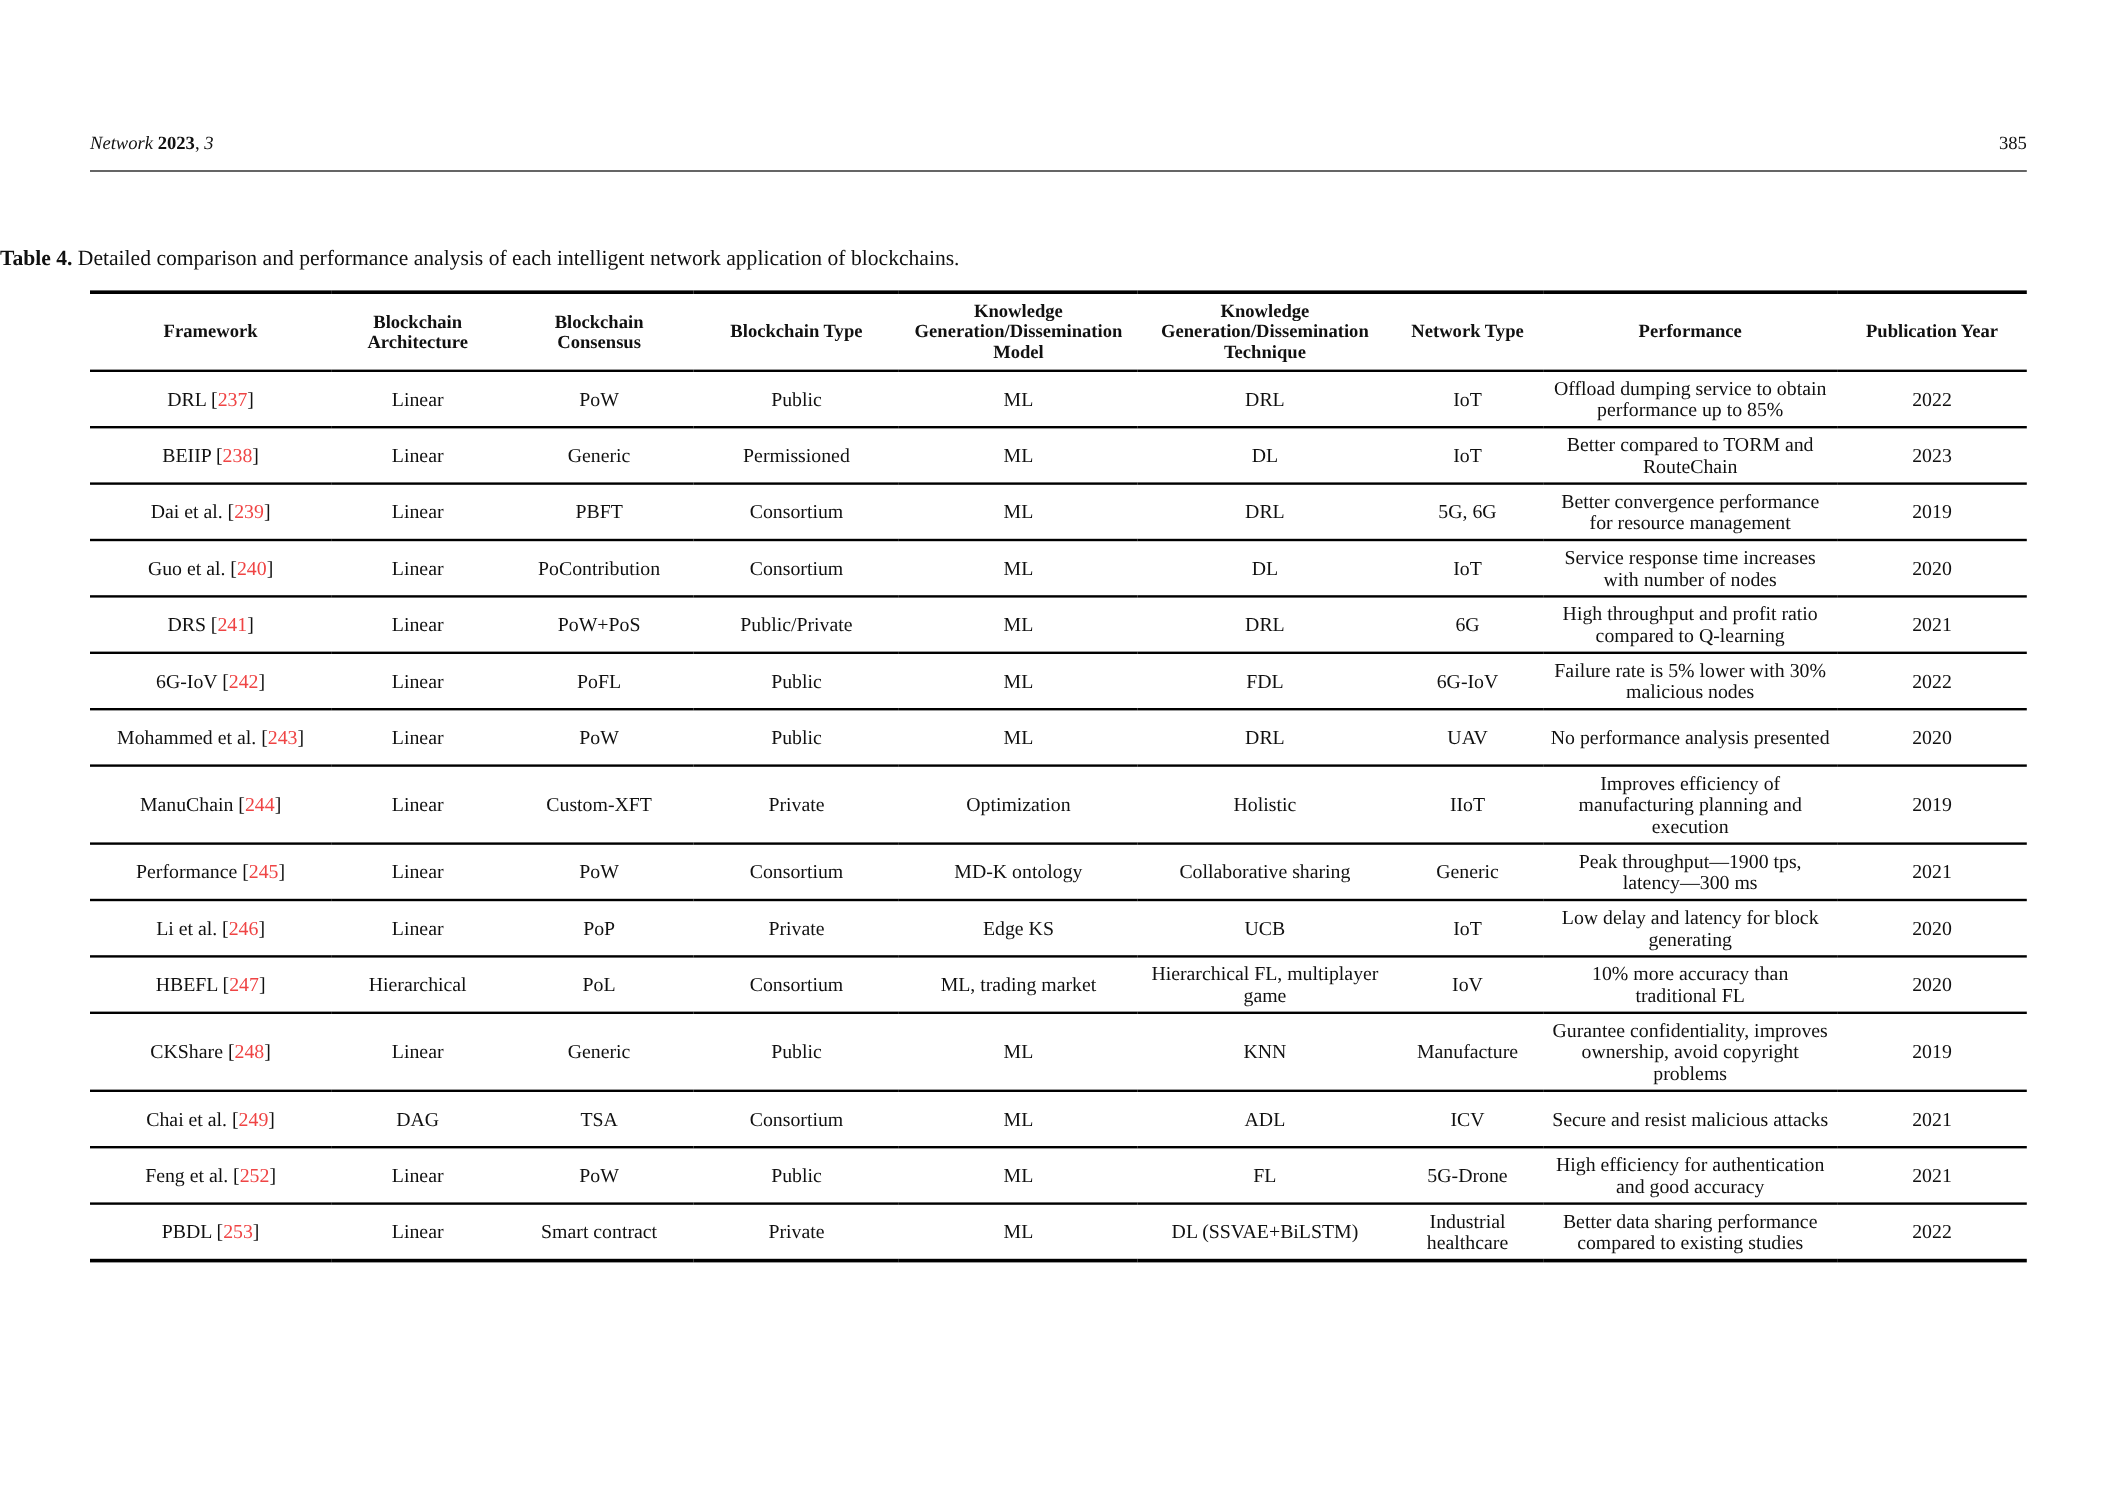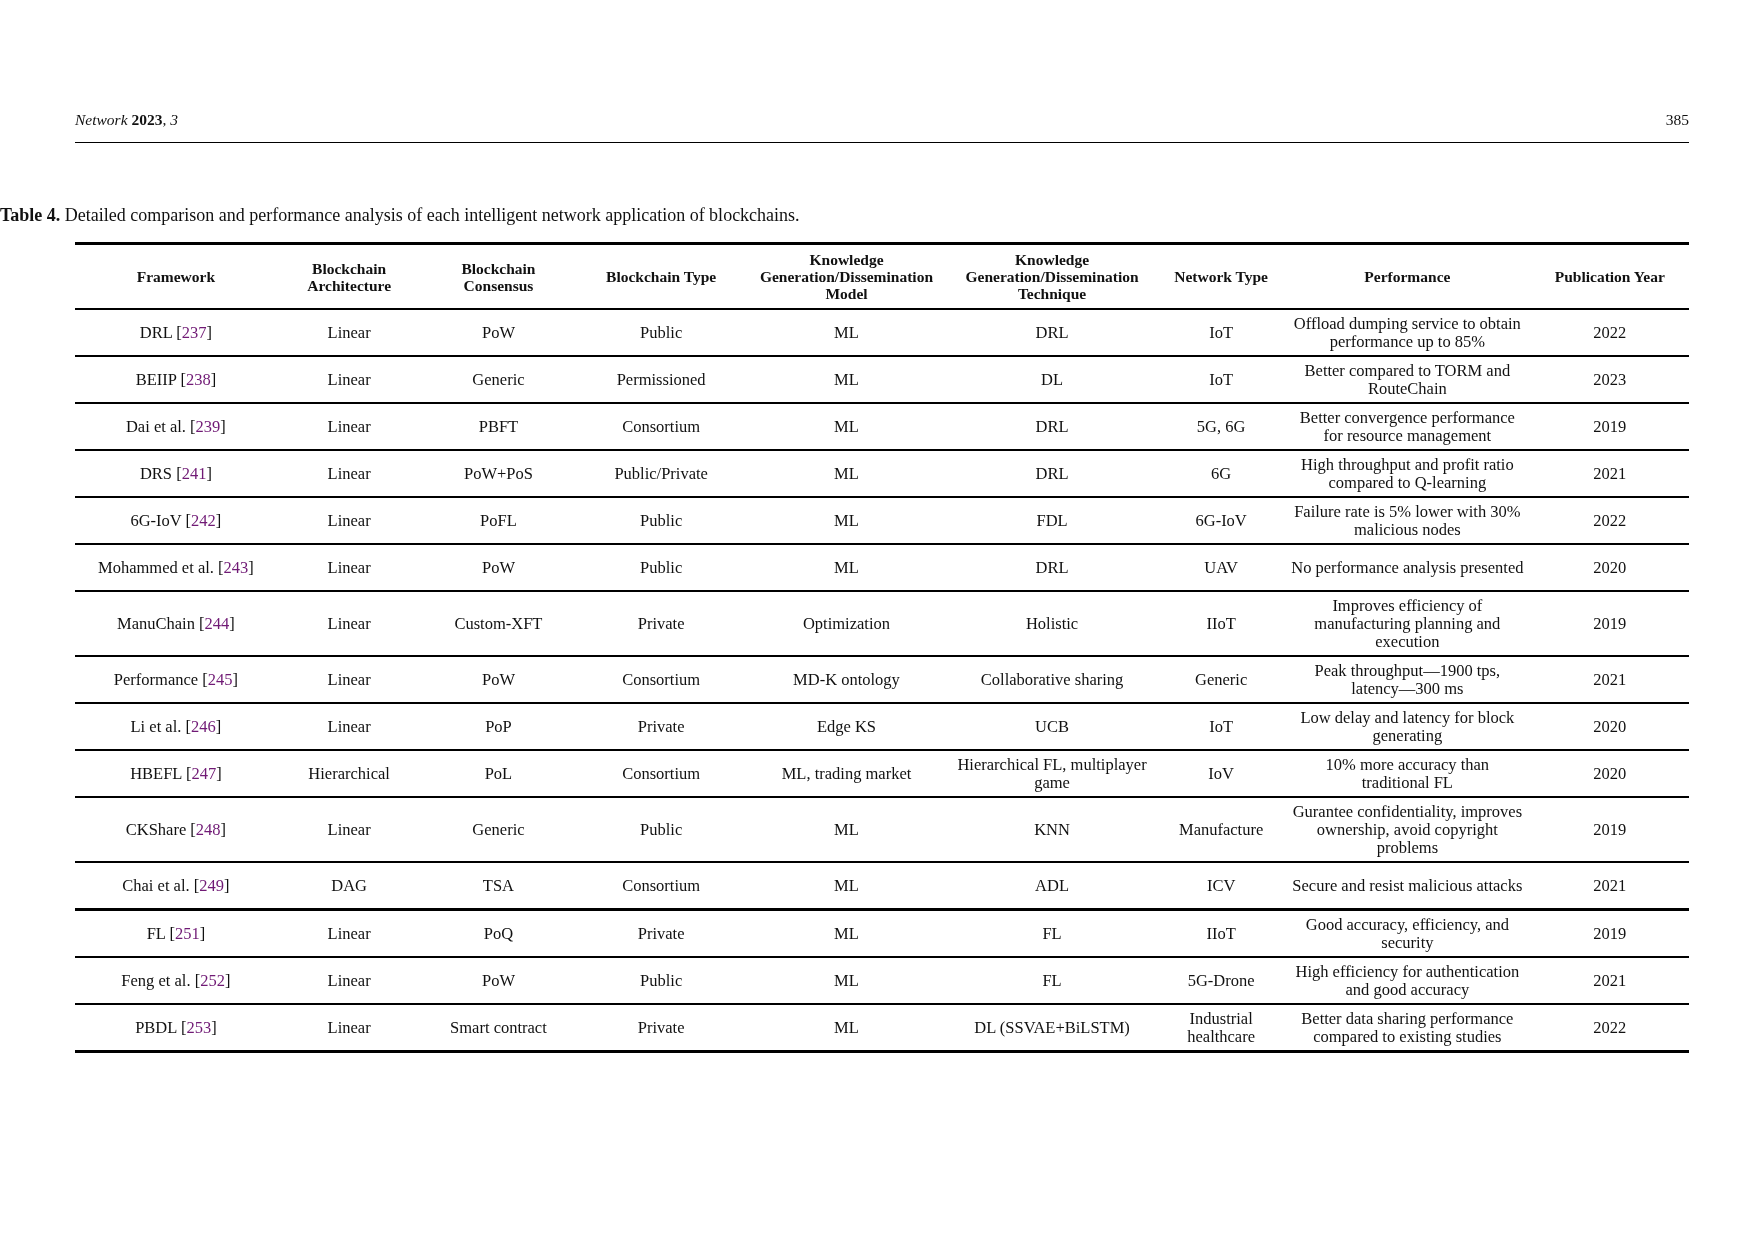--- a/index.html
+++ b/index.html
@@ -32,21 +32,21 @@
   table.data-table th, table.data-table td {
     text-align: center; vertical-align: middle; padding: 0 6px;
   }
   table.data-table thead tr { border-top: 3px solid #000; border-bottom: 2px solid #000; }
   table.data-table thead th { font-weight: bold; font-size: 15.5px; line-height: 17px; height: 63px; }
   table.data-table tbody tr { border-bottom: 2px solid #000; }
   table.data-table tbody tr.last-row { border-bottom: 3px solid #000; }
   table.data-table tbody tr.thick-top { border-top: 3px solid #000; }
   table.data-table tbody td { height: 45px; }
   table.data-table tbody tr.tall td { height: 63px; }
-  .ref { color: #701a75; text-align: right; }
+  .ref { color: #ef4444; text-align: right; }
   .col-fw { width: 210px; }
   .col-arch { width: 142px; }
   .col-cons { width: 155px; }
   .col-type { width: 172px; }
   .col-kmodel { width: 190px; }
   .col-ktech { width: 205px; }
   .col-net { width: 120px; }
   .col-perf { width: 260px; }
   .col-year { width: 160px; }
   .perf-cell { white-space: pre-line; }
@@ -111,20 +111,31 @@
         <td>Linear</td>
         <td>PBFT</td>
         <td>Consortium</td>
         <td>ML</td>
         <td>DRL</td>
         <td>5G, 6G</td>
         <td class="perf-cell">Better convergence performance for resource management</td>
         <td>2019</td>
       </tr>
       <tr>
+        <td><span>Guo et al.</span> [<span class="ref">240</span>]</td>
+        <td>Linear</td>
+        <td>PoContribution</td>
+        <td>Consortium</td>
+        <td>ML</td>
+        <td>DL</td>
+        <td>IoT</td>
+        <td class="perf-cell">Service response time increases with number of nodes</td>
+        <td>2020</td>
+      </tr>
+      <tr>
         <td><span>DRS</span> [<span class="ref">241</span>]</td>
         <td>Linear</td>
         <td>PoW+PoS</td>
         <td>Public/Private</td>
         <td>ML</td>
         <td>DRL</td>
         <td>6G</td>
         <td class="perf-cell">High throughput and profit ratio compared to Q-learning</td>
         <td>2021</td>
       </tr>
@@ -209,31 +220,20 @@
         <td><span>Chai et al.</span> [<span class="ref">249</span>]</td>
         <td>DAG</td>
         <td>TSA</td>
         <td>Consortium</td>
         <td>ML</td>
         <td>ADL</td>
         <td>ICV</td>
         <td class="perf-cell">Secure and resist malicious attacks</td>
         <td>2021</td>
       </tr>
-      <tr class="thick-top">
-        <td><span>FL</span> [<span class="ref">251</span>]</td>
-        <td>Linear</td>
-        <td>PoQ</td>
-        <td>Private</td>
-        <td>ML</td>
-        <td>FL</td>
-        <td>IIoT</td>
-        <td class="perf-cell">Good accuracy, efficiency, and security</td>
-        <td>2019</td>
-      </tr>
       <tr>
         <td><span>Feng et al.</span> [<span class="ref">252</span>]</td>
         <td>Linear</td>
         <td>PoW</td>
         <td>Public</td>
         <td>ML</td>
         <td>FL</td>
         <td>5G-Drone</td>
         <td class="perf-cell">High efficiency for authentication and good accuracy</td>
         <td>2021</td>

